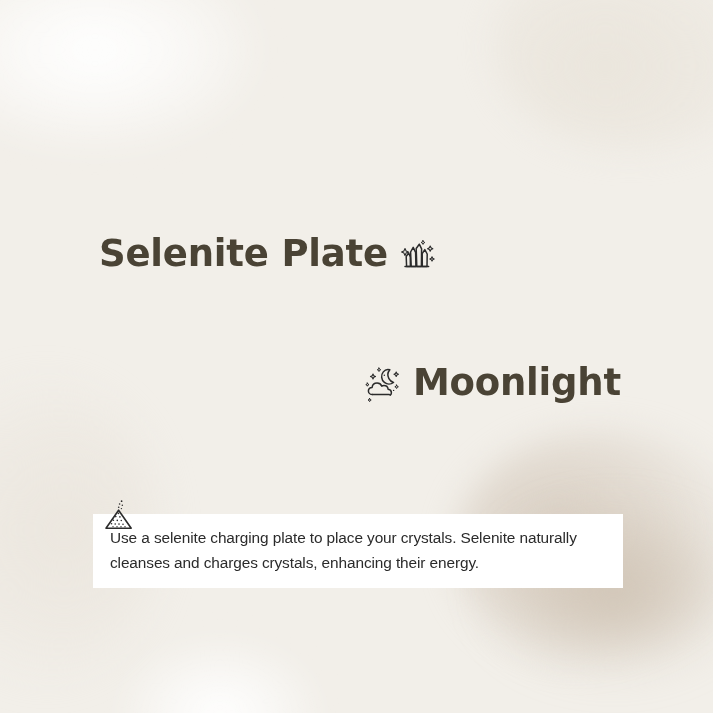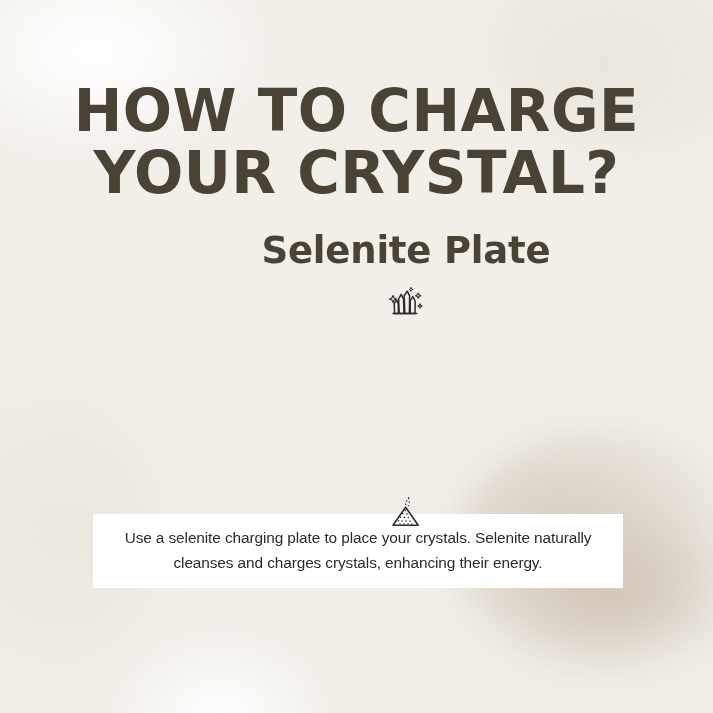--- a/index.html
+++ b/index.html
@@ -96,21 +96,20 @@
   #section-selenite { top: 231px; }
   #section-moonlight { top: 360px; }
   #section-salt      { top: 494px; }
 
   .head-row {
     display: flex;
     align-items: center;
     gap: 10px;
     color: #4a4335;
     height: 46px;
-    flex-direction: column;
   }
   .head-row.left  { justify-content: flex-start; padding-left: 99px; }
   .head-row.right { justify-content: flex-end;   padding-right: 92px; }
 
   .head-text {
     font-family: "DejaVu Sans", sans-serif;
     font-weight: bold;
     font-size: 37px;
     line-height: 40px;
     letter-spacing: -0.2px;
@@ -136,41 +135,37 @@
   }
   .card p {
     margin: 0;
     color: #2b2b2b;
     font-family: "Liberation Sans", sans-serif;
     font-size: 15.4px;
     line-height: 24.5px;
     letter-spacing: -0.1px;
   }
   #card-selenite {
-    left: 93px;  top: 283px;  width: 530px;  min-height: 74px; text-align: center;
+    left: 93px;  top: 283px;  width: 530px;  min-height: 74px;
   }
 </style>
 </head>
 <body>
 
 <div id="poster">
 
   <div class="tex tex-c"></div>
   <div class="tex tex-d"></div>
   <div class="tex tex-e"></div>
   <div class="tex tex-a"></div>
   <div class="tex tex-b"></div>
   <div class="tex tex-f"></div>
 
   <div class="content">
 
-    <div id="title-block">
-      <span class="tline l1">HOW TO CHARGE</span>
-      <span class="tline l2">YOUR CRYSTAL?</span>
-    </div>
 
     <div class="section" id="section-selenite">
       <div class="head-row left">
         <span class="head-text">Selenite Plate</span>
         <span class="icon-wrap">
           <svg width="38" height="38" viewBox="0 0 38 38" fill="none" stroke="#2b2b2b" stroke-width="1.5" stroke-linejoin="round" stroke-linecap="round">
 
             <path d="M17.8 31.5 L17.2 13.5 L20.3 9.2 L22.6 13.8 L22.4 31.5 Z"></path>
 
             <path d="M12.2 31.5 L11.6 17.0 L14.2 12.4 L16.6 17.3 L16.9 31.5 Z"></path>
@@ -186,20 +181,44 @@
             <path d="M33.0 21.8 l0.7 1.45 l1.45 0.7 l-1.45 0.7 l-0.7 1.45 l-0.7 -1.45 l-1.45 -0.7 l1.45 -0.7 Z" stroke-width="1.1"></path>
             <path d="M24.0 5.6 l0.6 1.3 l1.3 0.6 l-1.3 0.6 l-0.6 1.3 l-0.6 -1.3 l-1.3 -0.6 l1.3 -0.6 Z" stroke-width="1"></path>
           </svg>
         </span>
       </div>
       <div class="card" id="card-selenite">
         <p>Use a selenite charging plate to place your crystals. Selenite naturally cleanses and charges crystals, enhancing their energy.</p>
       </div>
     </div>
 
+    <div class="section" id="section-moonlight">
+      <div class="head-row right">
+        <span class="icon-wrap">
+          <svg width="40" height="40" viewBox="0 0 40 40" fill="none" stroke="#2b2b2b" stroke-width="1.5" stroke-linejoin="round" stroke-linecap="round">
+
+            <path d="M26.8 6.8 c-2.0 2.4 -2.5 5.9 -0.9 8.9 c1.0 1.9 2.7 3.2 4.6 3.8 c-2.6 2.0 -6.4 2.1 -9.1 -0.1 c-3.2 -2.6 -3.7 -7.3 -1.1 -10.5 c1.6 -2.0 4.0 -2.9 6.5 -2.1 Z"></path>
+
+            <path d="M9.5 31.6 c-2.3 0 -4.1 -1.6 -4.1 -3.6 c0 -1.9 1.6 -3.5 3.7 -3.6 c0.3 -2.4 2.4 -4.3 5.0 -4.3 c2.1 0 3.9 1.2 4.7 3.0 c0.6 -0.4 1.3 -0.6 2.1 -0.6 c2.2 0 4.0 1.7 4.2 3.8 c1.9 0.2 3.3 1.7 3.3 3.5 c0 1.0 -0.5 1.9 -1.2 2.5"></path>
+            <path d="M9.5 31.6 L26.3 31.6"></path>
+
+            <path d="M10.0 11.0 l0.8 1.7 l1.7 0.8 l-1.7 0.8 l-0.8 1.7 l-0.8 -1.7 l-1.7 -0.8 l1.7 -0.8 Z" stroke-width="1.1"></path>
+            <path d="M33.2 9.0 l0.7 1.5 l1.5 0.7 l-1.5 0.7 l-0.7 1.5 l-0.7 -1.5 l-1.5 -0.7 l1.5 -0.7 Z" stroke-width="1.1"></path>
+            <path d="M16.0 5.0 l0.55 1.2 l1.2 0.55 l-1.2 0.55 l-0.55 1.2 l-0.55 -1.2 l-1.2 -0.55 l1.2 -0.55 Z" stroke-width="1"></path>
+            <path d="M33.6 22.0 l0.55 1.2 l1.2 0.55 l-1.2 0.55 l-0.55 1.2 l-0.55 -1.2 l-1.2 -0.55 l1.2 -0.55 Z" stroke-width="1"></path>
+            <path d="M4.4 20.0 l0.5 1.1 l1.1 0.5 l-1.1 0.5 l-0.5 1.1 l-0.5 -1.1 l-1.1 -0.5 l1.1 -0.5 Z" stroke-width="1"></path>
+            <path d="M6.6 35.4 l0.5 1.1 l1.1 0.5 l-1.1 0.5 l-0.5 1.1 l-0.5 -1.1 l-1.1 -0.5 l1.1 -0.5 Z" stroke-width="1"></path>
+            <circle cx="21.3" cy="12.3" r="0.75" fill="#2b2b2b" stroke="none"></circle>
+            <circle cx="30.6" cy="27.4" r="0.7" fill="#2b2b2b" stroke="none"></circle>
+          </svg>
+        </span>
+        <span class="head-text">Moonlight</span>
+      </div>
+
+    </div>
 
     <div class="section" id="section-salt">
       <div class="head-row left">
         <span class="icon-wrap">
           <svg width="38" height="38" viewBox="0 0 38 38" fill="none" stroke="#2b2b2b" stroke-width="1.6" stroke-linejoin="round" stroke-linecap="round">
 
             <path d="M18.6 12.2 L31.2 30.2 L6.0 30.2 Z"></path>
 
             <circle cx="21.6" cy="3.2" r="0.85" fill="#2b2b2b" stroke="none"></circle>
             <circle cx="19.6" cy="6.0" r="0.8" fill="#2b2b2b" stroke="none"></circle>

